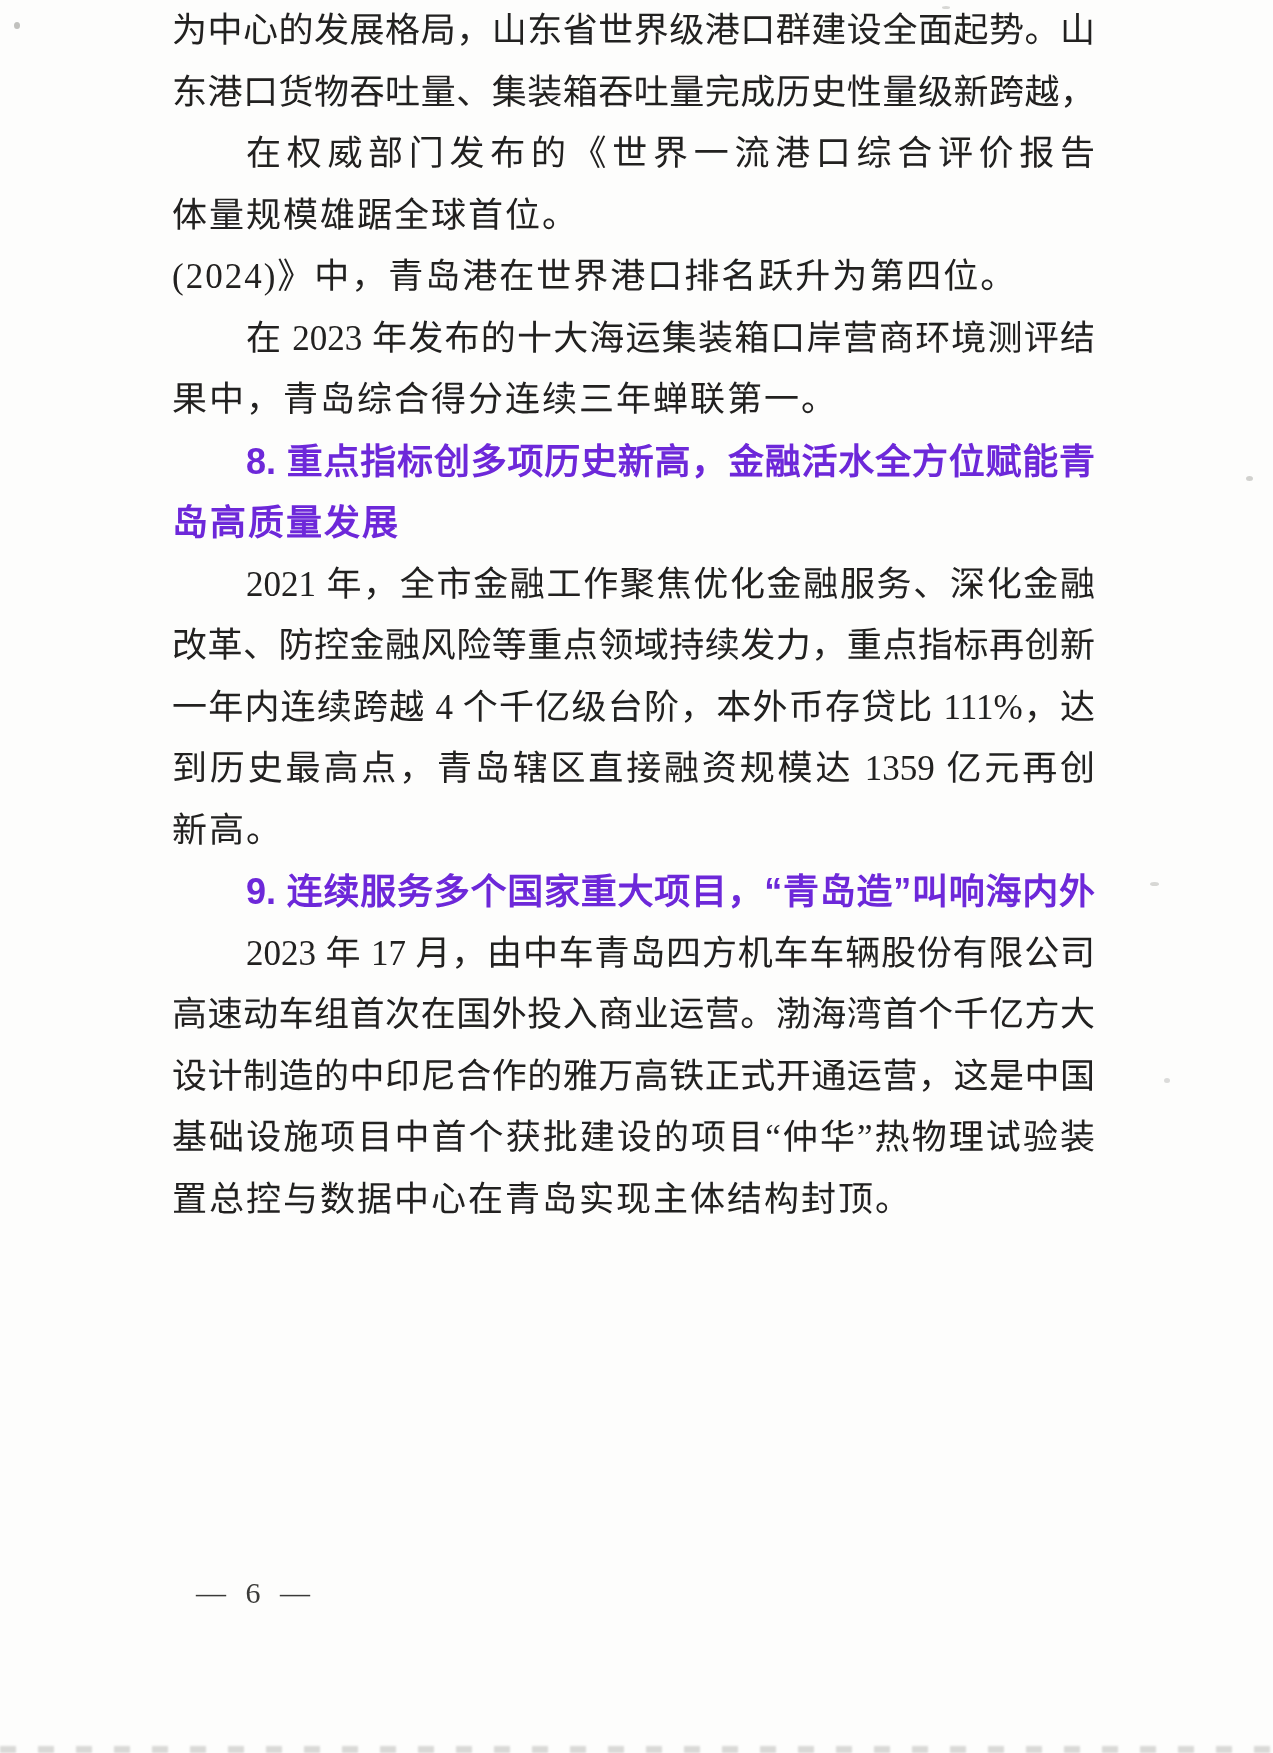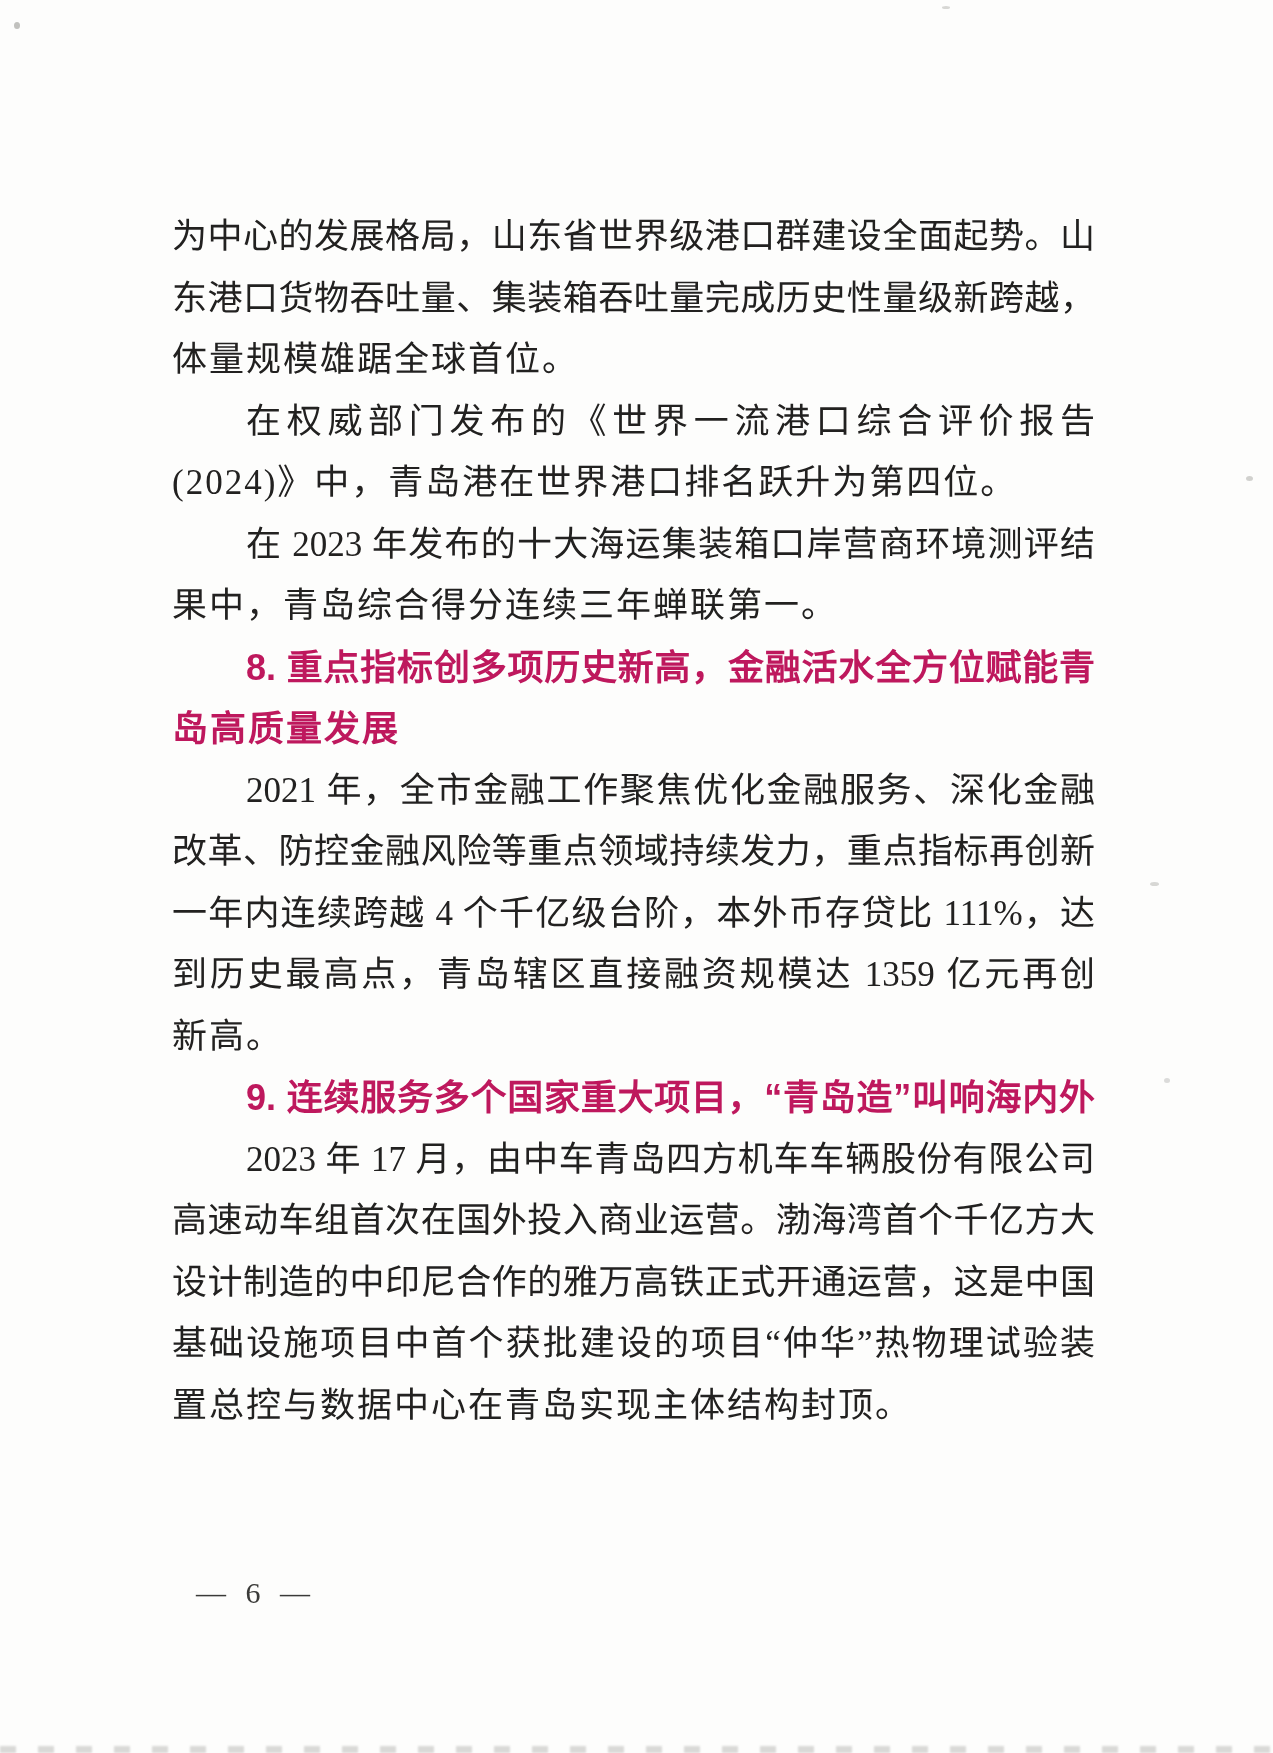--- a/index.html
+++ b/index.html
@@ -11,21 +11,20 @@
     font-family:"Liberation Serif","DejaVu Serif",serif;
   }
   .page{
     position:absolute;inset:0;
     background:#fdfdfc;
   }
   .text-block{
     position:absolute;
     left:172px;top:0;
     width:923px;
-    padding-top:206px;
     color:#1f1f1f;
   }
   .ln{
     line-height:61.5px;
     font-size:35px;
     letter-spacing:2px;
     white-space:nowrap;
     color:#222120;
   }
   .ln.j{
@@ -33,21 +32,21 @@
     letter-spacing:0;
     text-align:justify;
     text-align-last:justify;
     text-justify:inter-character;
   }
   .ln.ind{ text-indent:74px; }
   .ln.hd{
     font-family:"Liberation Sans","DejaVu Sans",sans-serif;
     font-weight:700;
     font-size:36px;
-    color:#be185d;
+    color:#6d28d9;
   }
   .page-number{
     position:absolute;
     left:196px;top:1577px;
     font-size:30px;
     line-height:32px;
     letter-spacing:1px;
     word-spacing:10px;
     color:#3a3a38;
   }
@@ -69,22 +68,22 @@
   }
 </style>
 </head>
 <body>
 
 <div class="page">
 
   <div class="text-block">
     <div class="ln j">为中心的发展格局，山东省世界级港口群建设全面起势。山</div>
     <div class="ln j">东港口货物吞吐量、集装箱吞吐量完成历史性量级新跨越，</div>
+    <div class="ln ind j">在权威部门发布的《世界一流港口综合评价报告</div>
     <div class="ln">体量规模雄踞全球首位。</div>
-    <div class="ln ind j">在权威部门发布的《世界一流港口综合评价报告</div>
     <div class="ln">(2024)》中，青岛港在世界港口排名跃升为第四位。</div>
     <div class="ln ind j">在 2023 年发布的十大海运集装箱口岸营商环境测评结</div>
     <div class="ln">果中，青岛综合得分连续三年蝉联第一。</div>
     <div class="ln hd ind j">8. 重点指标创多项历史新高，金融活水全方位赋能青</div>
     <div class="ln hd">岛高质量发展</div>
     <div class="ln ind j">2021 年，全市金融工作聚焦优化金融服务、深化金融</div>
     <div class="ln j">改革、防控金融风险等重点领域持续发力，重点指标再创新</div>
     <div class="ln j">一年内连续跨越 4 个千亿级台阶，本外币存贷比 111%，达</div>
     <div class="ln j">到历史最高点，青岛辖区直接融资规模达 1359 亿元再创</div>
     <div class="ln">新高。</div>

